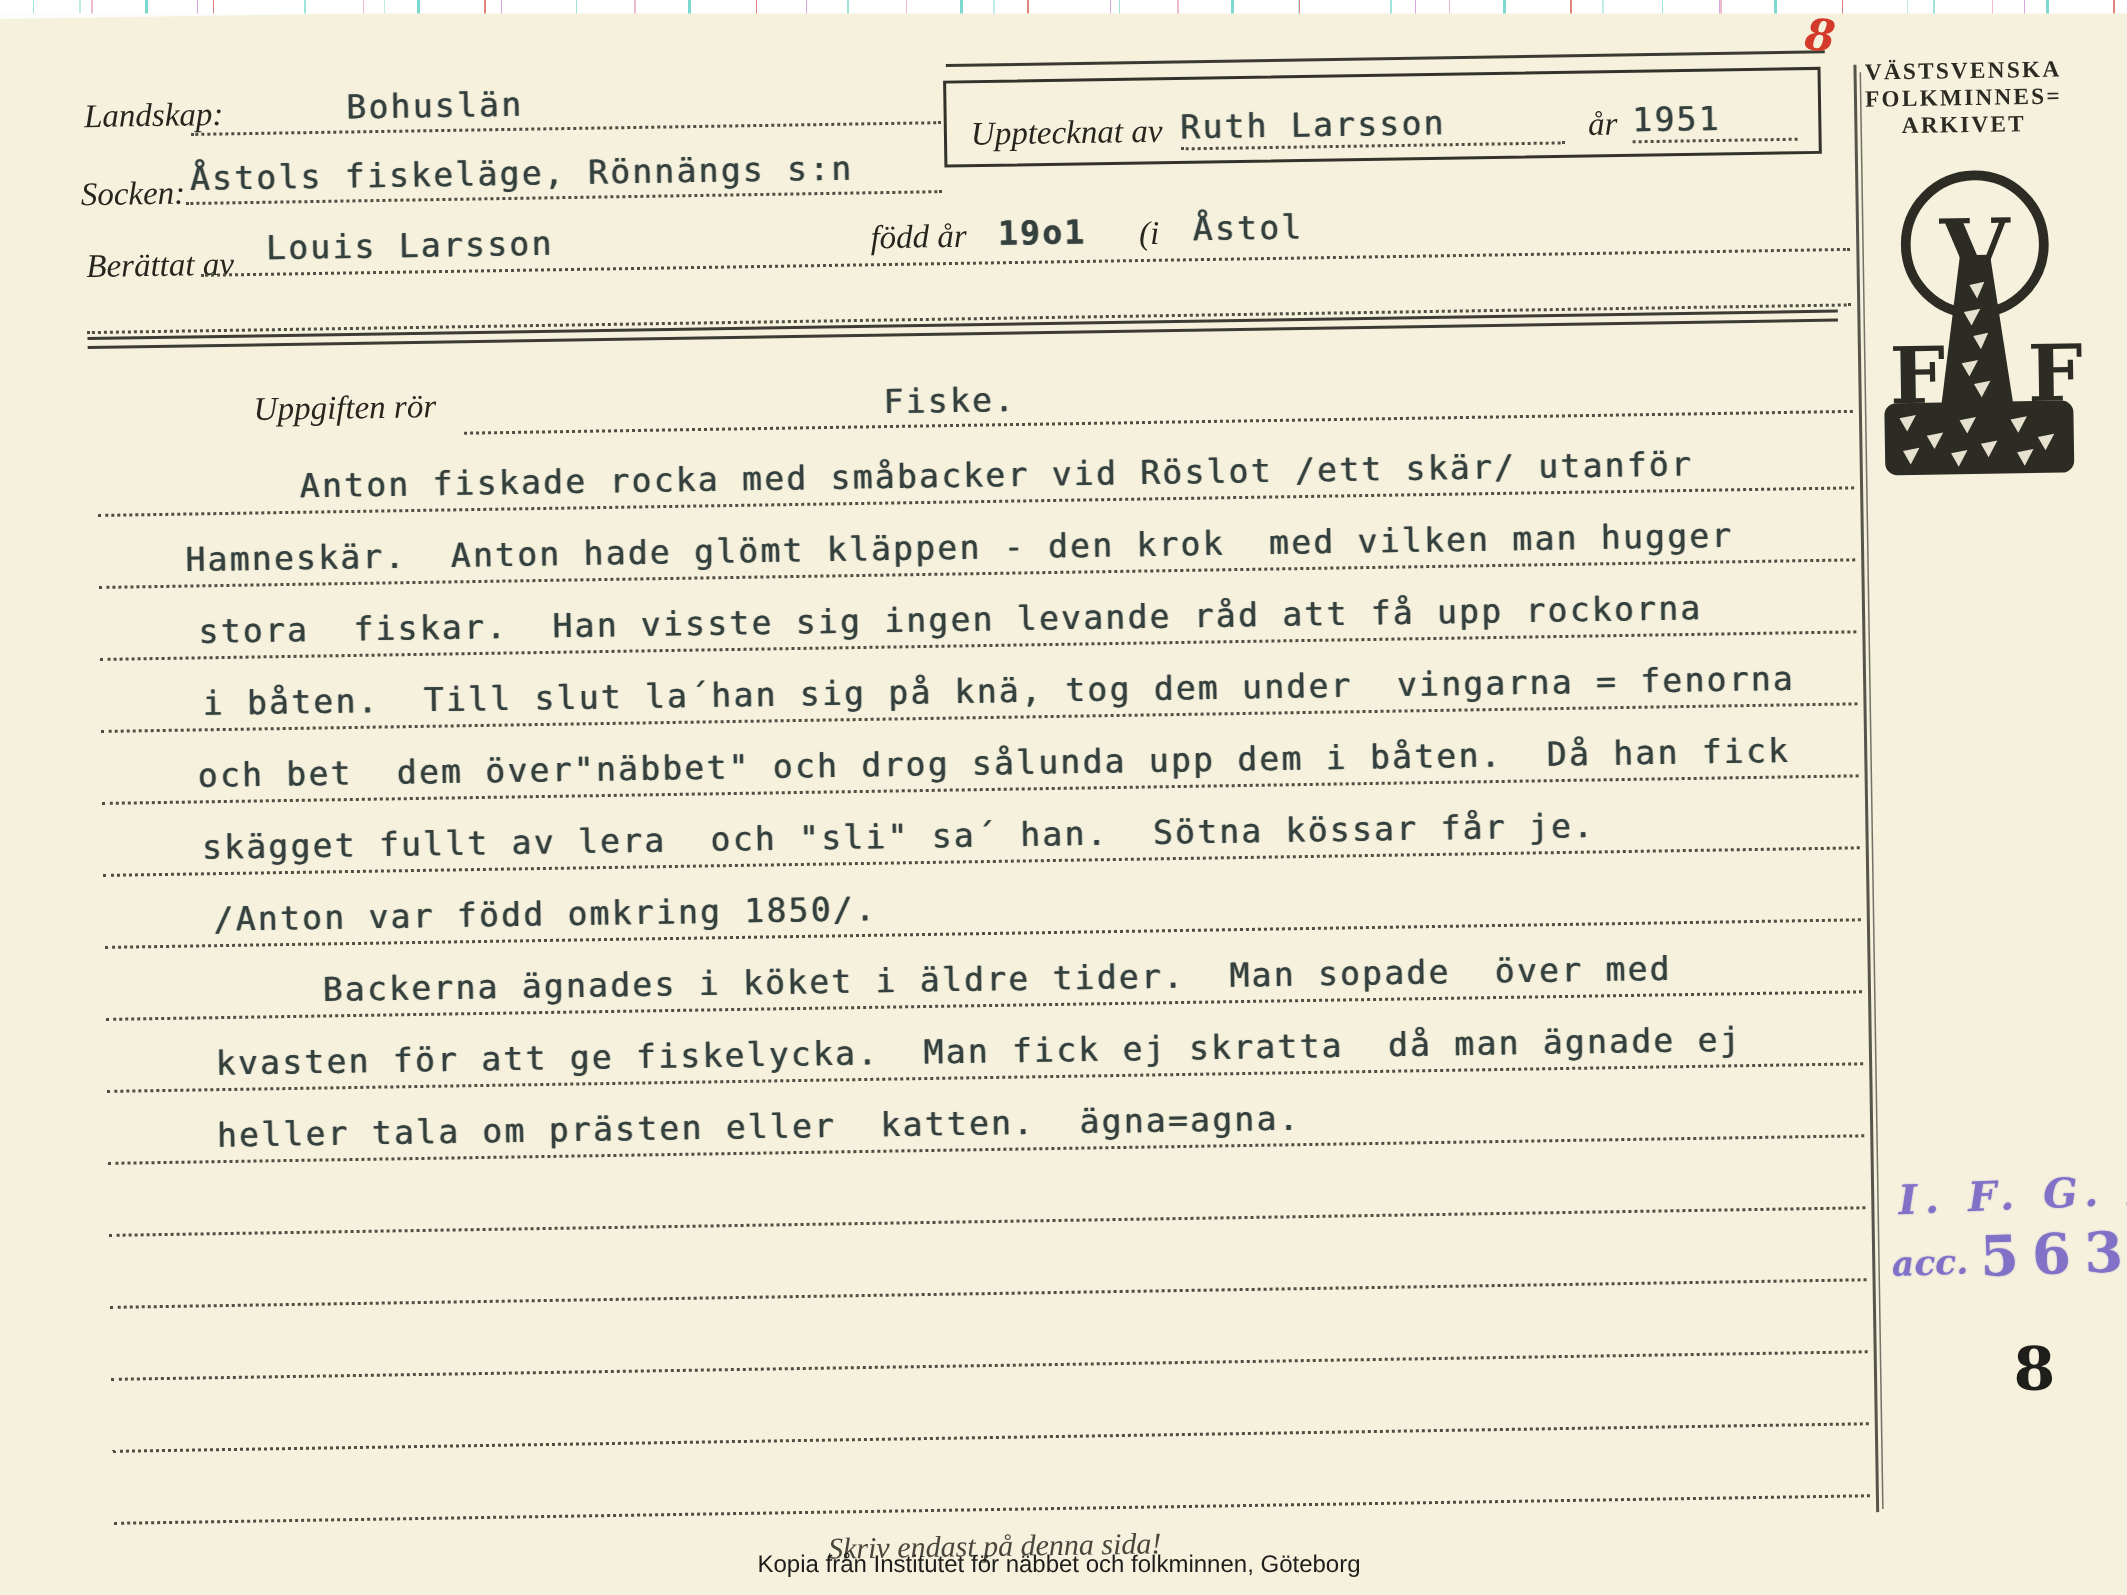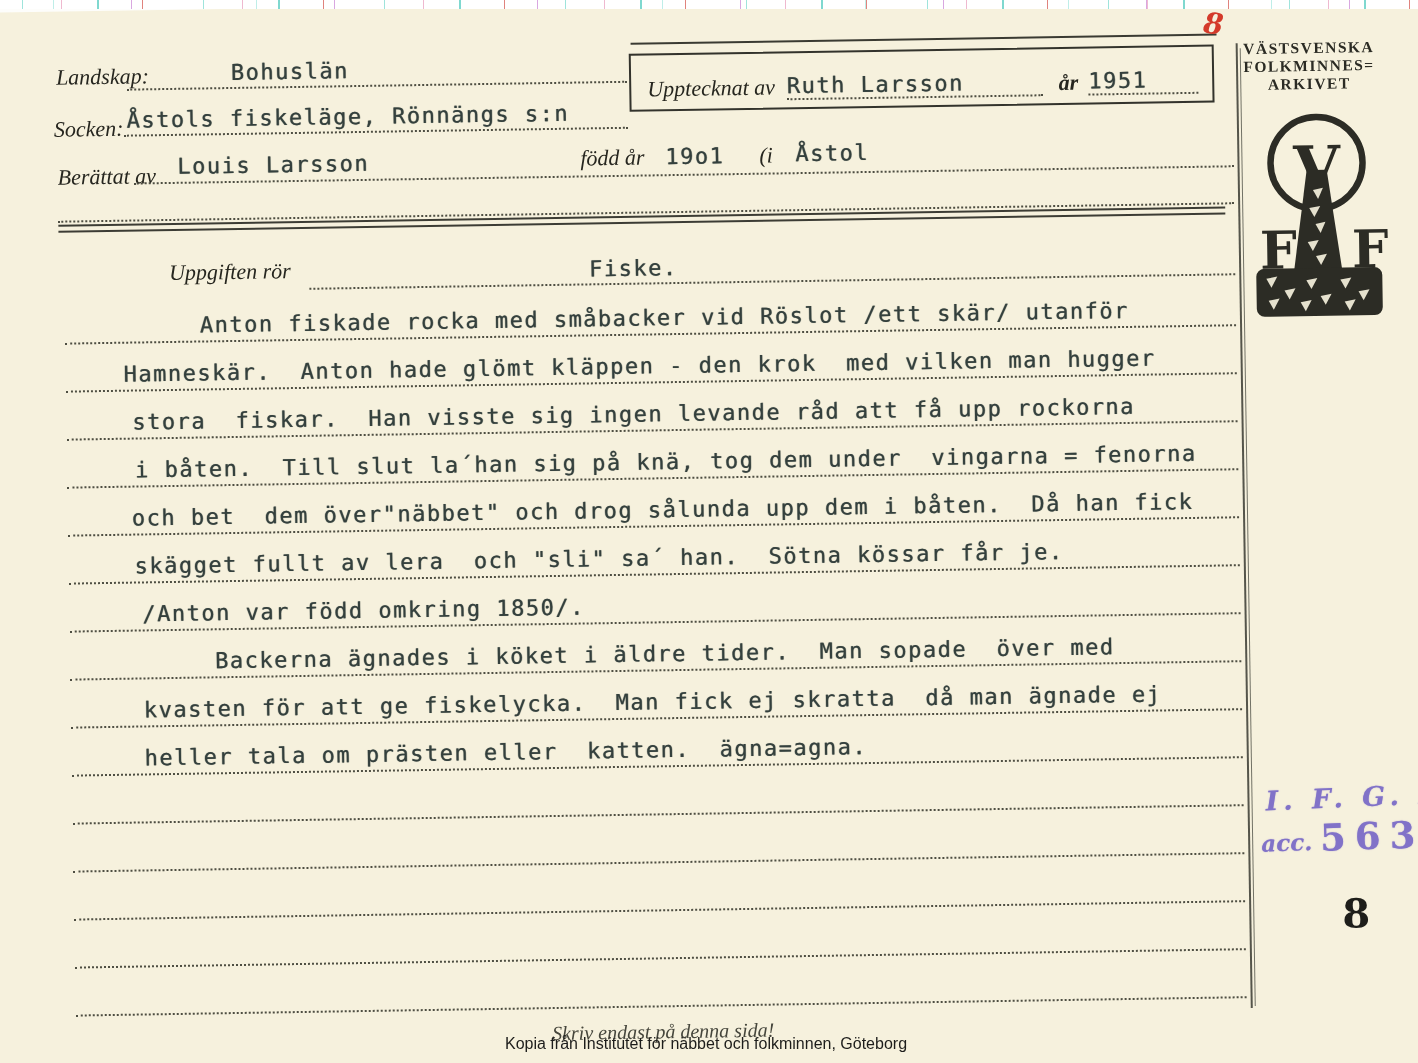--- a/index.html
+++ b/index.html
@@ -112,32 +112,32 @@
 
   <span class="lbl" style="left:76px;top:105px;">Socken:</span>
   <div class="dotrow" style="left:146px;top:88px;width:504px;">
     <span class="typed" style="padding-left:3px;">Åstols fiskeläge, Rönnängs s:n</span>
   </div>
 
   <span class="lbl" style="left:79px;top:153px;">Berättat av</span>
   <div class="dotrow" style="left:155px;top:136px;width:1100px;">
     <span class="typed" style="position:absolute;left:44px;bottom:3px;">Louis Larsson</span>
     <span class="lbl" style="position:absolute;left:447px;bottom:4px;">född år</span>
-    <span class="typed" style="position:absolute;left:532px;bottom:5px;">19o1</span>
+    <span class="typed" style="position:absolute;left:532px;bottom:5px;font-weight:bold;">19o1</span>
     <span class="lbl" style="position:absolute;left:626px;bottom:4px;">(i</span>
     <span class="typed" style="position:absolute;left:662px;bottom:6px;">Åstol</span>
   </div>
 
   <div class="dotrow" style="left:79px;top:173px;width:1176px;"></div>
 
   <div class="hdr-rule-above-box"></div>
   <div class="record-box">
     <span class="lbl">Upptecknat av</span>
     <span class="typed rb-val" style="margin-left:12px;width:256px;">Ruth Larsson</span>
-    <span class="lbl" style="margin-left:16px;font-weight:bold;">år</span>
+    <span class="lbl" style="margin-left:16px;">år</span>
     <span class="typed rb-val" style="margin-left:10px;width:110px;">1951</span>
   </div>
 
   <div class="double-rule"></div>
 
   <span class="lbl" style="left:189px;top:250px;">Uppgiften rör</span>
   <div class="dotrow" style="left:329px;top:244px;width:926px;">
     <span class="typed" style="padding-left:280px;">Fiske.</span>
   </div>
 

